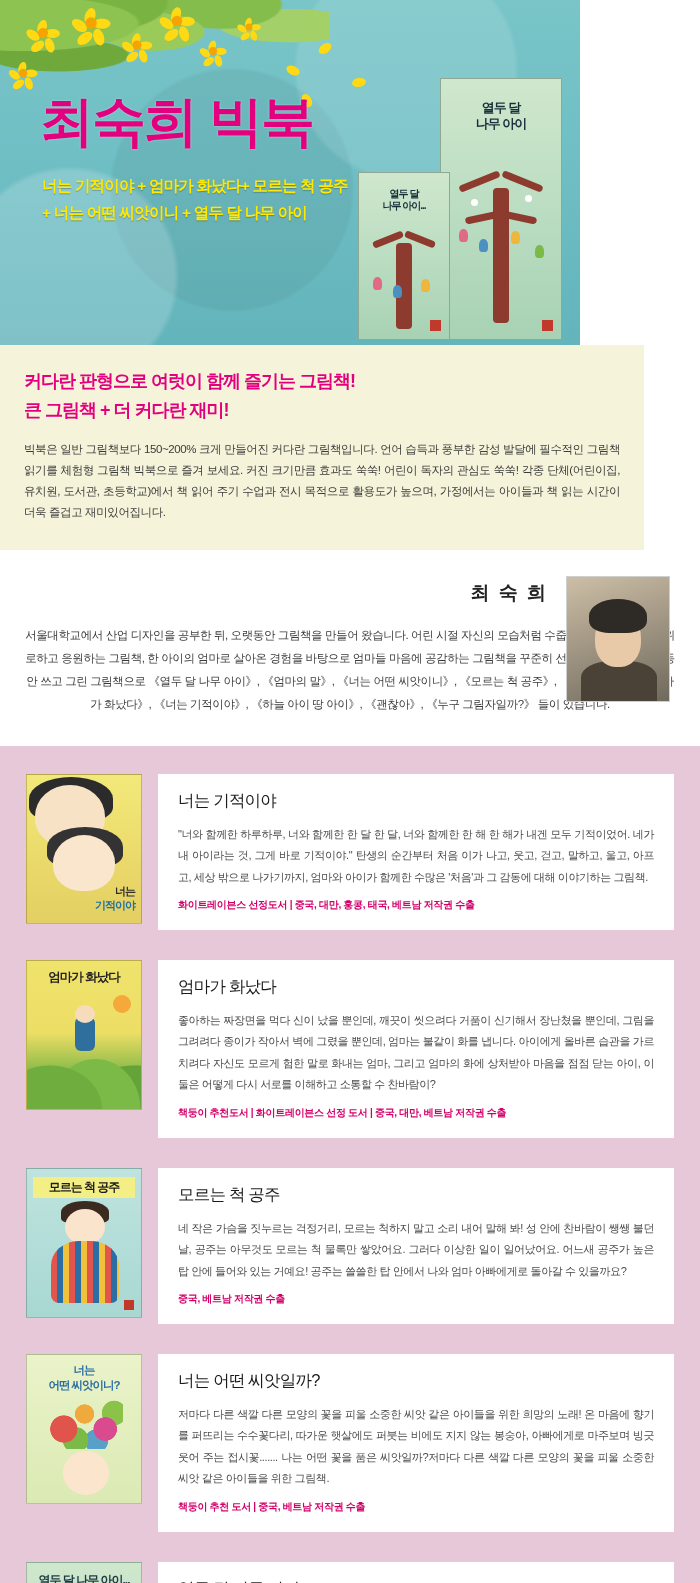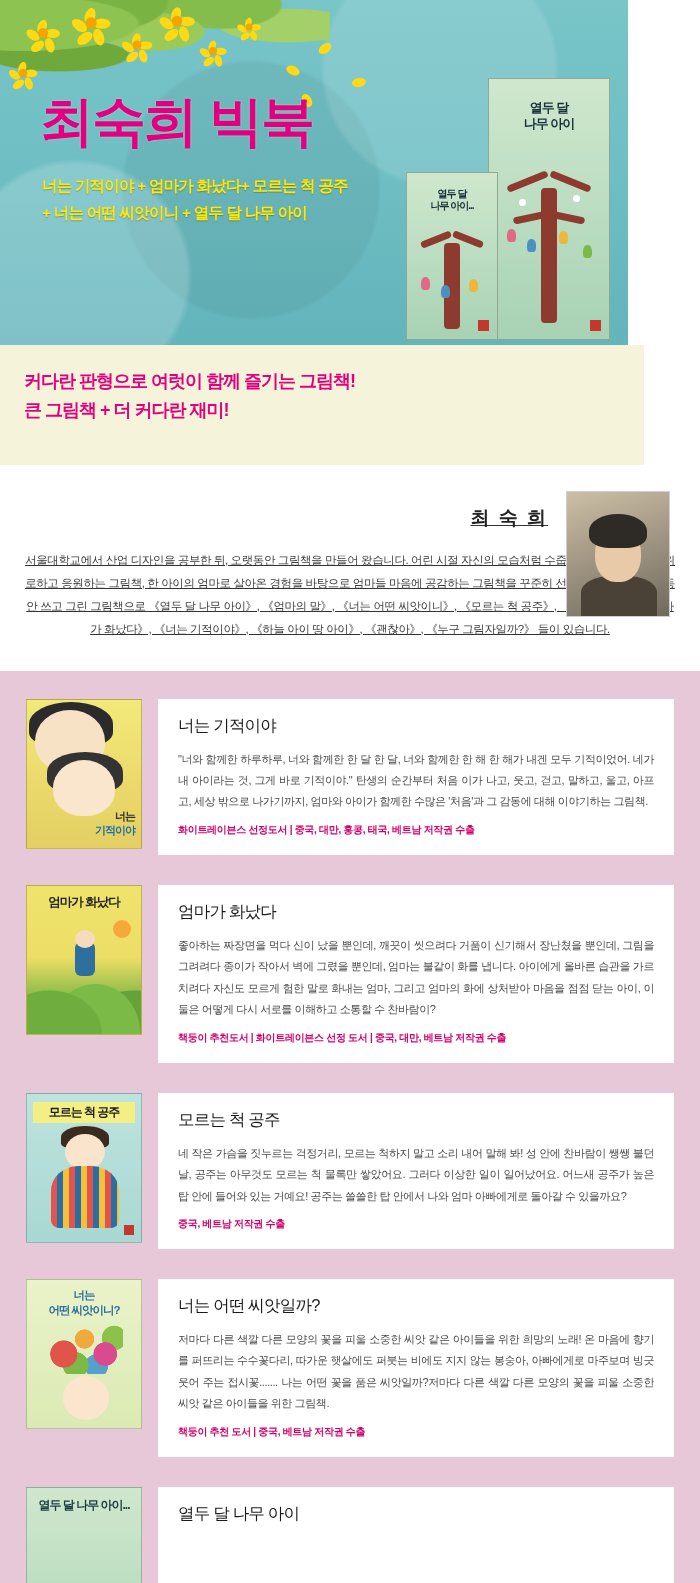--- a/index.html
+++ b/index.html
@@ -7,21 +7,21 @@
   body {
     width: 700px;
     font-family: "Liberation Sans", sans-serif;
     background: #ffffff;
     color: #333;
   }
 
   
   .hero {
     position: relative;
-    width: 628px;
+    width: 580px;
     height: 345px;
     background: linear-gradient(180deg, #79c5c8 0%, #6fbfc4 45%, #63b4bb 100%);
     overflow: hidden;
   }
   .hero-texture {
     position: absolute; inset: 0;
     background:
       radial-gradient(circle at 12% 80%, rgba(255,255,255,.18) 0 18%, transparent 19%),
       radial-gradient(circle at 70% 20%, rgba(255,255,255,.12) 0 22%, transparent 23%),
       radial-gradient(circle at 40% 55%, rgba(0,0,0,.05) 0 30%, transparent 31%);
@@ -133,23 +133,22 @@
     margin-bottom: 14px;
   }
   .band-body {
     font-size: 11.5px; color: #3b3b3b; line-height: 1.85; letter-spacing: -0.4px;
     text-align: justify;
   }
 
   
   .author {
     width: 700px; background: #ffffff;
-    padding: 36px 24px 30px 24px;
+    padding: 26px 24px 30px 24px;
     position: relative;
-    text-decoration: underline;
   }
   .author-photo {
     position: absolute; right: 30px; top: 26px;
     width: 104px; height: 126px;
     border: 1px solid #cfcfcf;
     background: linear-gradient(160deg,#cdbfa6 0%, #9f9482 50%, #6f6a5c 100%);
     overflow: hidden;
   }
   .ap-face {
     position: absolute; left: 28px; top: 34px; width: 46px; height: 56px;
@@ -395,20 +394,21 @@
     <div class="cv-kid" style="left:14px;top:104px;background:#e06a86;"></div>
     <div class="cv-kid" style="left:34px;top:112px;background:#4a90c0;"></div>
     <div class="cv-kid" style="left:62px;top:106px;background:#f0b63c;"></div>
     <div class="cv-stamp"></div>
   </div>
 </div>
 
 <div class="band">
   <div class="band-title" style="white-space:pre-line;">커다란 판형으로 여럿이 함께 즐기는 그림책!
 큰 그림책 + 더 커다란 재미!</div>
+  <div class="band-body">빅북은 일반 그림책보다 150~200% 크게 만들어진 커다란 그림책입니다. 언어 습득과 풍부한 감성 발달에 필수적인 그림책 읽기를 체험형 그림책 빅북으로 즐겨 보세요. 커진 크기만큼 효과도 쑥쑥! 어린이 독자의 관심도 쑥쑥! 각종 단체(어린이집, 유치원, 도서관, 초등학교)에서 책 읽어 주기 수업과 전시 목적으로 활용도가 높으며, 가정에서는 아이들과 책 읽는 시간이 더욱 즐겁고 재미있어집니다.</div>
 </div>
 
 <div class="author">
   <div class="author-photo">
     <div class="ap-body"></div>
     <div class="ap-face"></div>
     <div class="ap-hair"></div>
   </div>
   <div class="author-name">최 숙 희</div>
   <div class="author-bio">서울대학교에서 산업 디자인을 공부한 뒤, 오랫동안 그림책을 만들어 왔습니다. 어린 시절 자신의 모습처럼 수줍고 소심한 아이들을 위로하고 응원하는 그림책, 한 아이의 엄마로 살아온 경험을 바탕으로 엄마들 마음에 공감하는 그림책을 꾸준히 선보이고 있습니다. 그동안 쓰고 그린 그림책으로 《열두 달 나무 아이》, 《엄마의 말》, 《너는 어떤 씨앗이니》, 《모르는 척 공주》, 《내가 정말?》, 《엄마가 화났다》, 《너는 기적이야》, 《하늘 아이 땅 아이》, 《괜찮아》, 《누구 그림자일까?》 들이 있습니다.</div>

